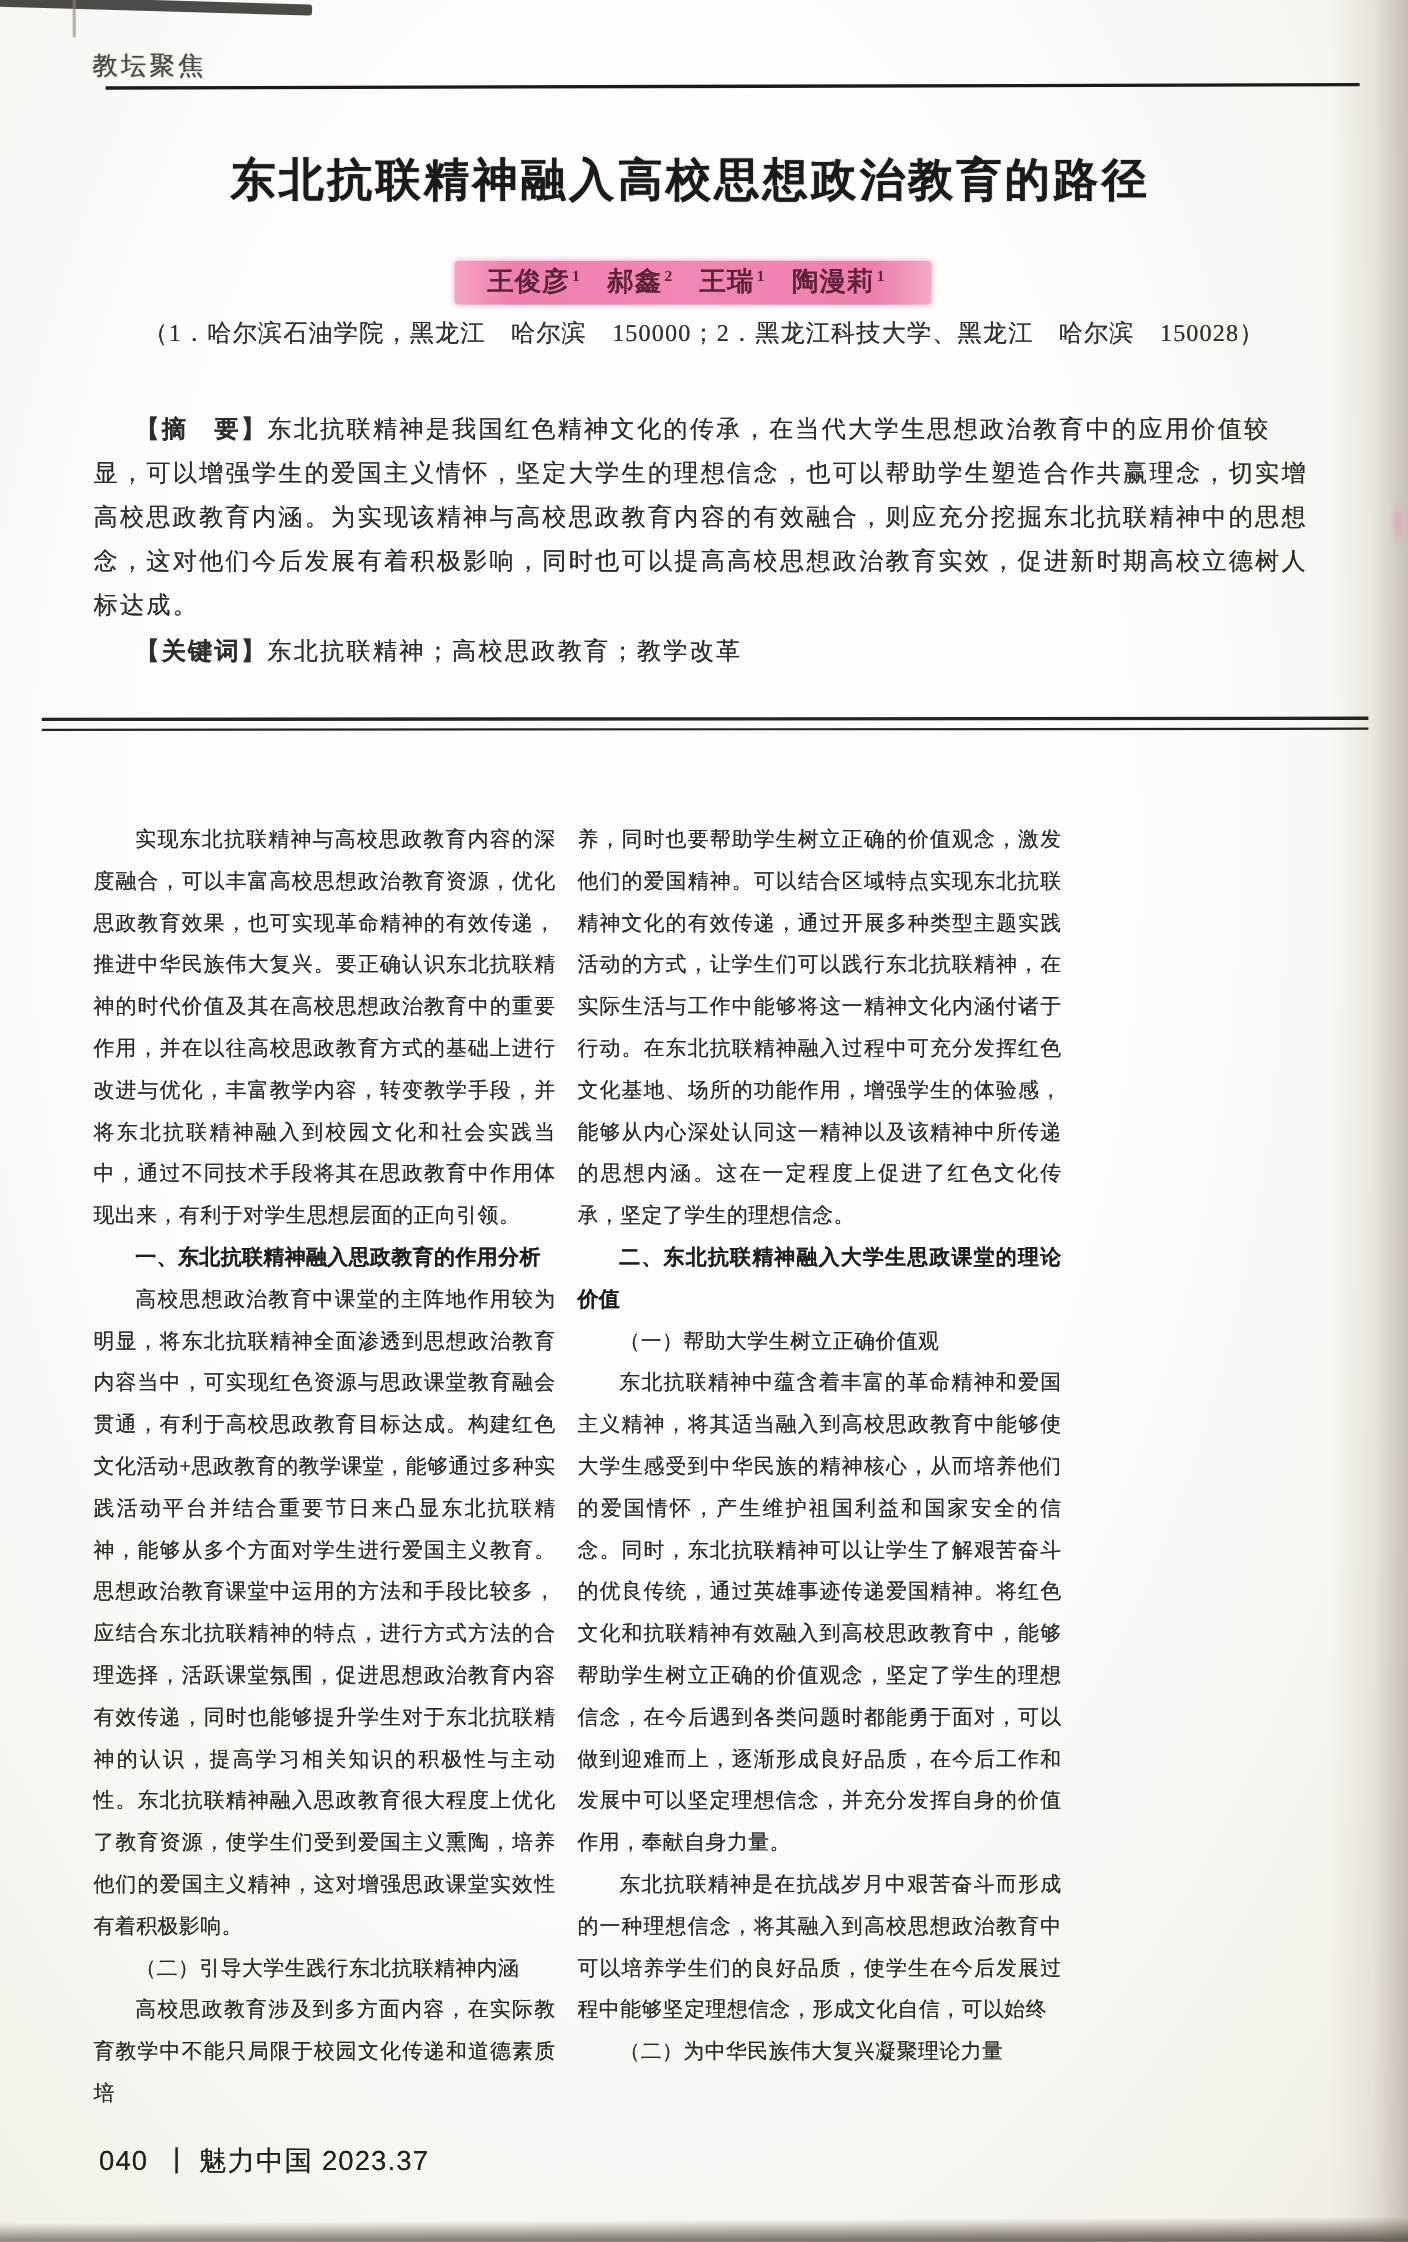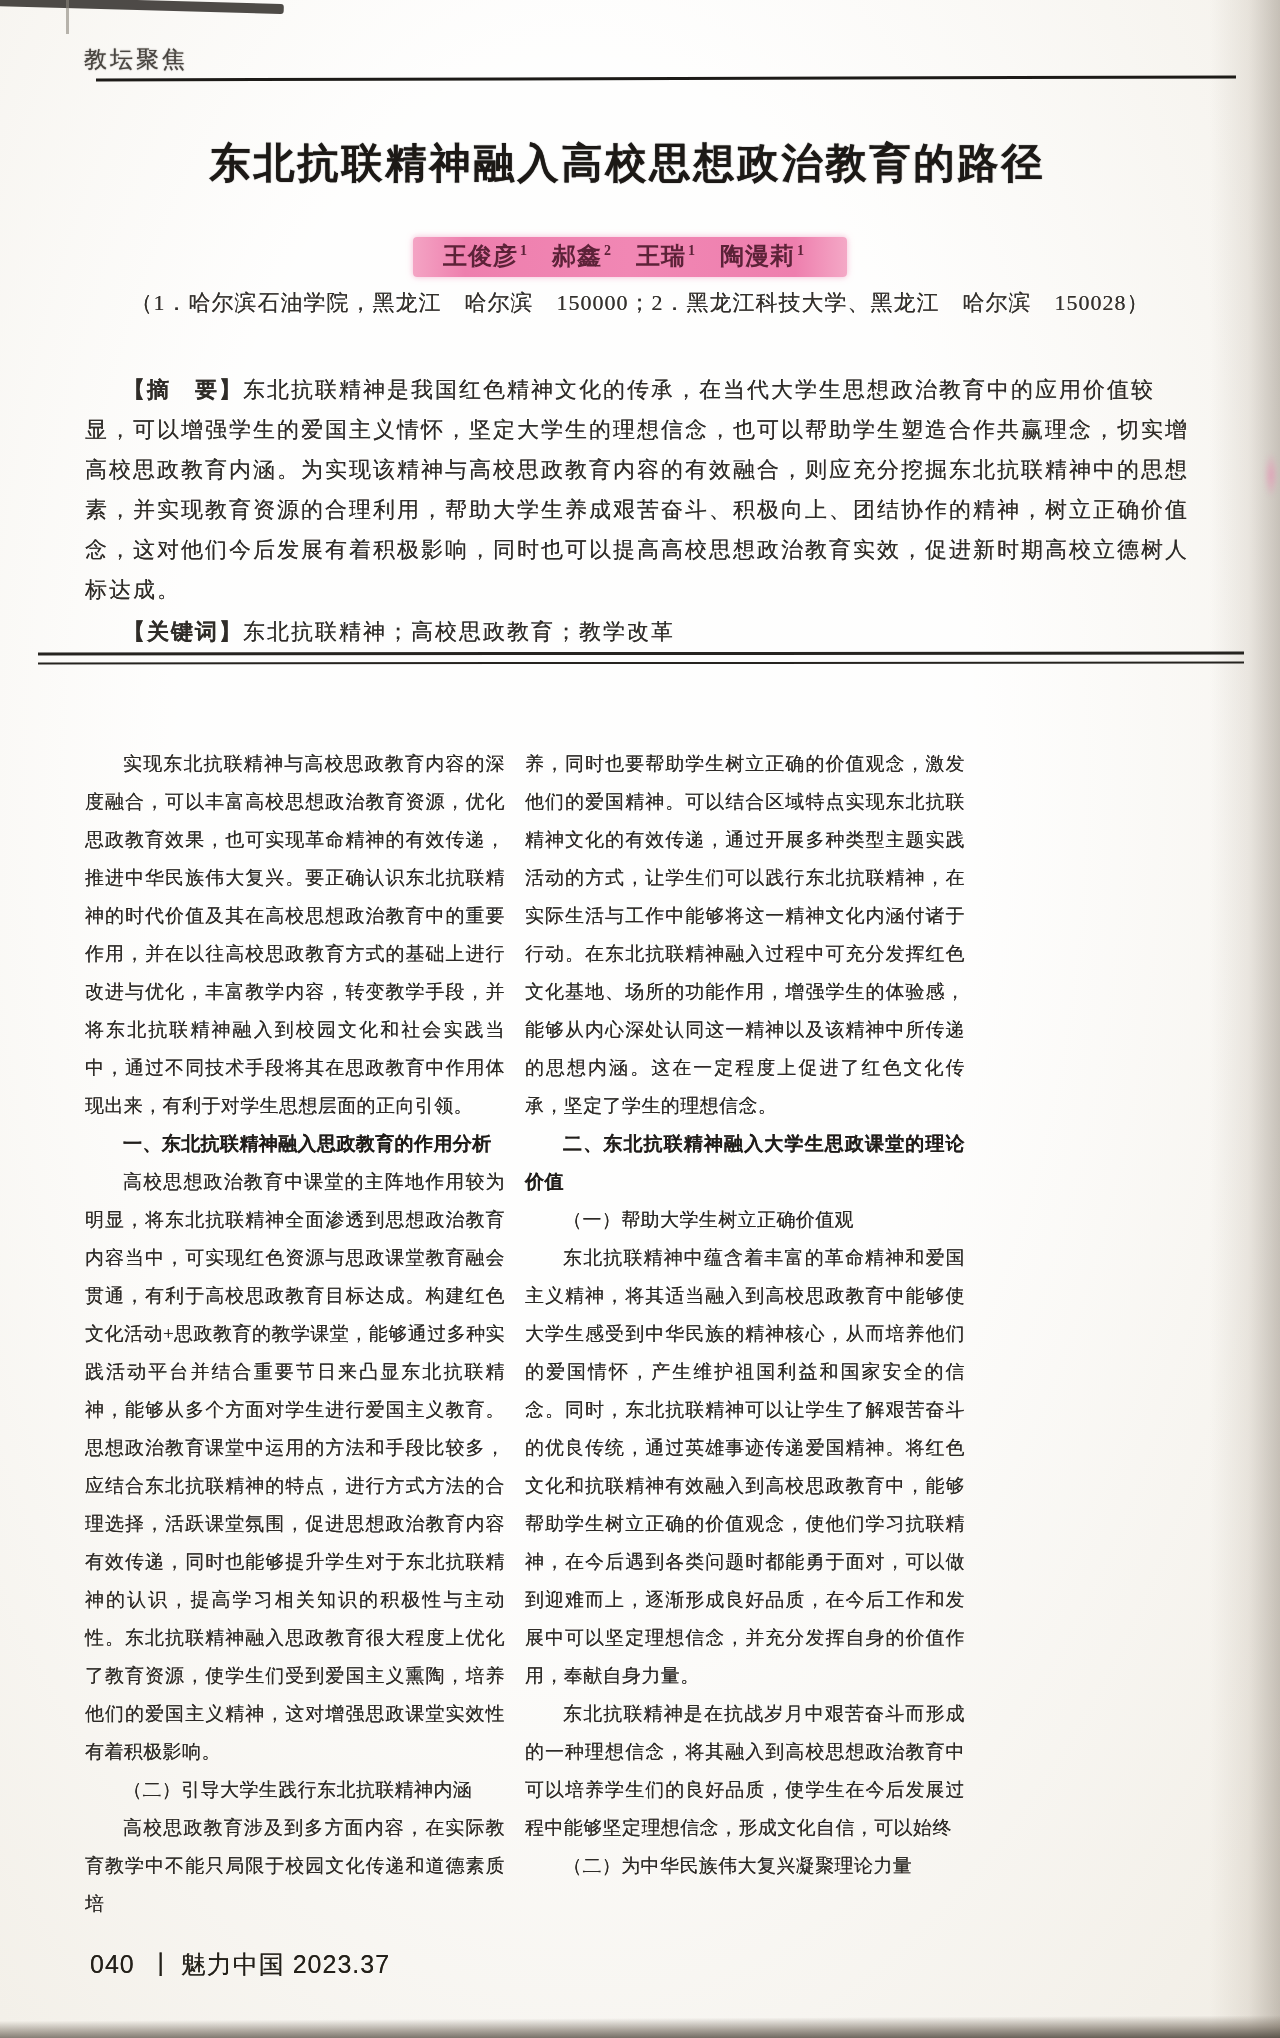--- a/index.html
+++ b/index.html
@@ -130,21 +130,20 @@
     </span>
   </div>
 
   <div class="affiliation">（1．哈尔滨石油学院，黑龙江　哈尔滨　150000；2．黑龙江科技大学、黑龙江　哈尔滨　150028）</div>
 
   <div class="abstract">
     <div>
         <div class="abs-line"><span class="blabel">【摘　要】</span>东北抗联精神是我国红色精神文化的传承，在当代大学生思想政治教育中的应用价值较</div>
         <div class="abs-line">显，可以增强学生的爱国主义情怀，坚定大学生的理想信念，也可以帮助学生塑造合作共赢理念，切实增</div>
         <div class="abs-line">高校思政教育内涵。为实现该精神与高校思政教育内容的有效融合，则应充分挖掘东北抗联精神中的思想</div>
-        <div class="abs-line">素，并实现教育资源的合理利用，帮助大学生养成艰苦奋斗、积极向上、团结协作的精神，树立正确价值</div>
         <div class="abs-line">念，这对他们今后发展有着积极影响，同时也可以提高高校思想政治教育实效，促进新时期高校立德树人</div>
         <div class="abs-line">标达成。</div>
       </div>
     <div class="keywords">
       <span class="blabel">【关键词】</span><span>东北抗联精神；高校思政教育；教学改革</span>
     </div>
   </div>
 
   <div class="rule-double"></div>
 
@@ -153,21 +152,21 @@
         <div class="blk para">实现东北抗联精神与高校思政教育内容的深度融合，可以丰富高校思想政治教育资源，优化思政教育效果，也可实现革命精神的有效传递，推进中华民族伟大复兴。要正确认识东北抗联精神的时代价值及其在高校思想政治教育中的重要作用，并在以往高校思政教育方式的基础上进行改进与优化，丰富教学内容，转变教学手段，并将东北抗联精神融入到校园文化和社会实践当中，通过不同技术手段将其在思政教育中作用体现出来，有利于对学生思想层面的正向引领。</div>
         <div class="blk heading">一、东北抗联精神融入思政教育的作用分析</div>
         <div class="blk para">高校思想政治教育中课堂的主阵地作用较为明显，将东北抗联精神全面渗透到思想政治教育内容当中，可实现红色资源与思政课堂教育融会贯通，有利于高校思政教育目标达成。构建红色文化活动+思政教育的教学课堂，能够通过多种实践活动平台并结合重要节日来凸显东北抗联精神，能够从多个方面对学生进行爱国主义教育。思想政治教育课堂中运用的方法和手段比较多，应结合东北抗联精神的特点，进行方式方法的合理选择，活跃课堂氛围，促进思想政治教育内容有效传递，同时也能够提升学生对于东北抗联精神的认识，提高学习相关知识的积极性与主动性。东北抗联精神融入思政教育很大程度上优化了教育资源，使学生们受到爱国主义熏陶，培养他们的爱国主义精神，这对增强思政课堂实效性有着积极影响。</div>
         <div class="blk subheading">（二）引导大学生践行东北抗联精神内涵</div>
         <div class="blk para">高校思政教育涉及到多方面内容，在实际教育教学中不能只局限于校园文化传递和道德素质培</div>
       </div>
     <div class="col col-right">
         <div class="blk para noindent">养，同时也要帮助学生树立正确的价值观念，激发他们的爱国精神。可以结合区域特点实现东北抗联精神文化的有效传递，通过开展多种类型主题实践活动的方式，让学生们可以践行东北抗联精神，在实际生活与工作中能够将这一精神文化内涵付诸于行动。在东北抗联精神融入过程中可充分发挥红色文化基地、场所的功能作用，增强学生的体验感，能够从内心深处认同这一精神以及该精神中所传递的思想内涵。这在一定程度上促进了红色文化传承，坚定了学生的理想信念。</div>
         <div class="blk heading">二、东北抗联精神融入大学生思政课堂的理论价值</div>
         <div class="blk subheading">（一）帮助大学生树立正确价值观</div>
-        <div class="blk para">东北抗联精神中蕴含着丰富的革命精神和爱国主义精神，将其适当融入到高校思政教育中能够使大学生感受到中华民族的精神核心，从而培养他们的爱国情怀，产生维护祖国利益和国家安全的信念。同时，东北抗联精神可以让学生了解艰苦奋斗的优良传统，通过英雄事迹传递爱国精神。将红色文化和抗联精神有效融入到高校思政教育中，能够帮助学生树立正确的价值观念，使他们学习抗联精神，在今后遇到各类问题时都能勇于面对，可以做到迎难而上，逐渐形成良好品质，在今后工作和发展中可以坚定理想信念，并充分发挥自身的价值作用，奉献自身力量。</div>
+        <div class="blk para">东北抗联精神中蕴含着丰富的革命精神和爱国主义精神，将其适当融入到高校思政教育中能够使大学生感受到中华民族的精神核心，从而培养他们的爱国情怀，产生维护祖国利益和国家安全的信念。同时，东北抗联精神可以让学生了解艰苦奋斗的优良传统，通过英雄事迹传递爱国精神。将红色文化和抗联精神有效融入到高校思政教育中，能够帮助学生树立正确的价值观念，坚定了学生的理想信念，在今后遇到各类问题时都能勇于面对，可以做到迎难而上，逐渐形成良好品质，在今后工作和发展中可以坚定理想信念，并充分发挥自身的价值作用，奉献自身力量。</div>
         <div class="blk para">东北抗联精神是在抗战岁月中艰苦奋斗而形成的一种理想信念，将其融入到高校思想政治教育中可以培养学生们的良好品质，使学生在今后发展过程中能够坚定理想信念，形成文化自信，可以始终</div>
         <div class="blk subheading">（二）为中华民族伟大复兴凝聚理论力量</div>
       </div>
   </div>
 
   <div class="footer">
     <span>040</span><span class="sep">丨</span><span>魅力中国</span>&nbsp;<span>2023.37</span>
   </div>
 
   <div class="edge-bottom"></div>

